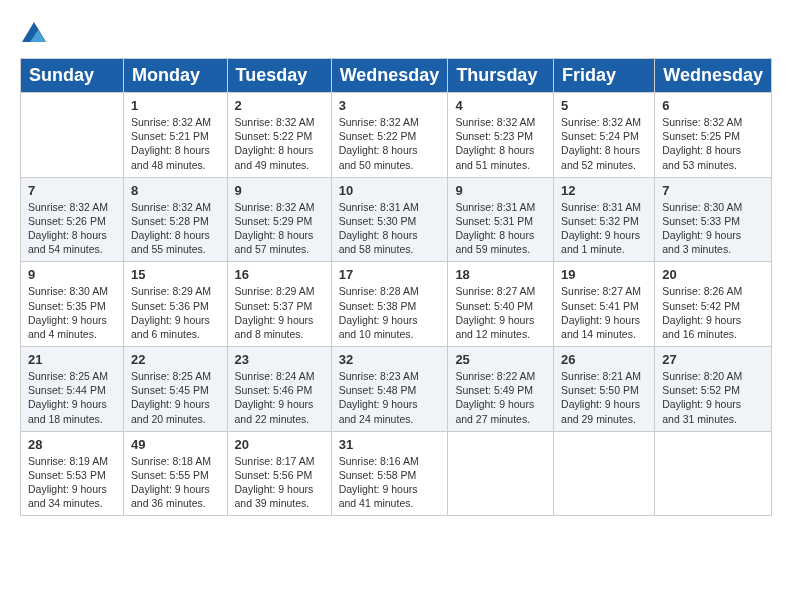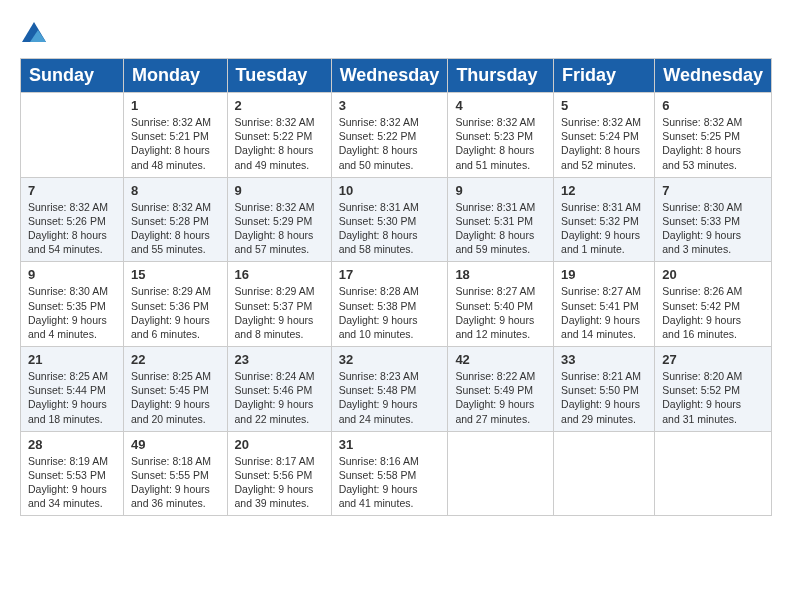--- a/index.html
+++ b/index.html
@@ -226,25 +226,25 @@
         </td>
         <td>
           <span class="day-number">23</span>
           <div class="day-info">Sunrise: 8:24 AM<br>Sunset: 5:46 PM<br>Daylight: 9 hours<br>and 22 minutes.</div>
         </td>
         <td>
           <span class="day-number">32</span>
           <div class="day-info">Sunrise: 8:23 AM<br>Sunset: 5:48 PM<br>Daylight: 9 hours<br>and 24 minutes.</div>
         </td>
         <td>
-          <span class="day-number">42</span>
+          <span class="day-number">25</span>
           <div class="day-info">Sunrise: 8:22 AM<br>Sunset: 5:49 PM<br>Daylight: 9 hours<br>and 27 minutes.</div>
         </td>
         <td>
-          <span class="day-number">33</span>
+          <span class="day-number">26</span>
           <div class="day-info">Sunrise: 8:21 AM<br>Sunset: 5:50 PM<br>Daylight: 9 hours<br>and 29 minutes.</div>
         </td>
         <td>
           <span class="day-number">27</span>
           <div class="day-info">Sunrise: 8:20 AM<br>Sunset: 5:52 PM<br>Daylight: 9 hours<br>and 31 minutes.</div>
         </td>
       </tr>
       <tr>
         <td>
           <span class="day-number">28</span>

